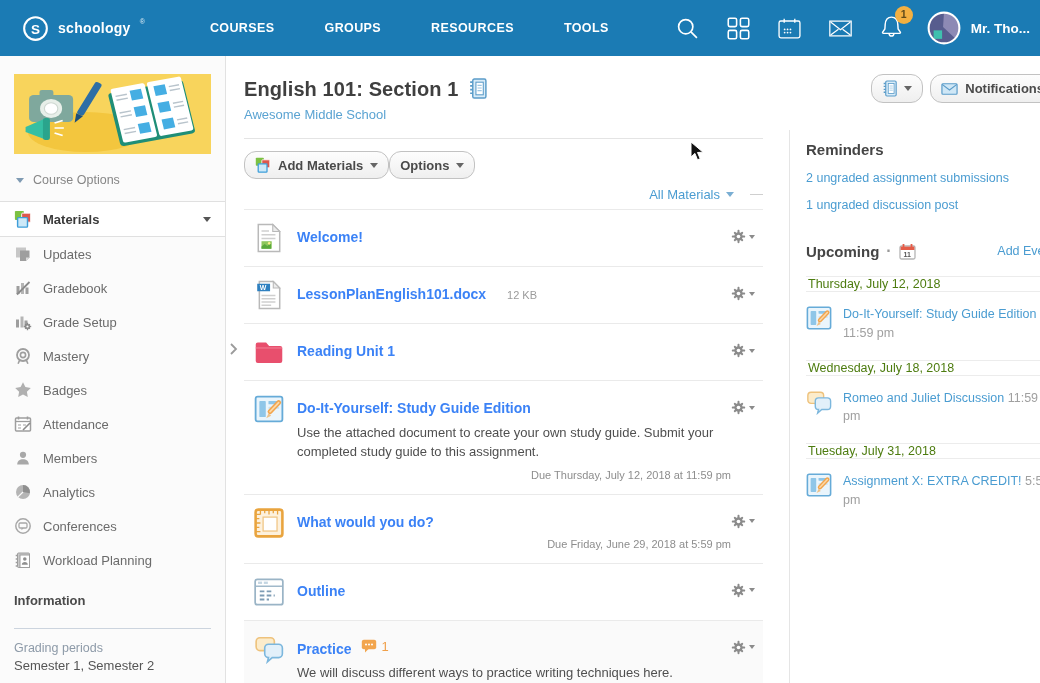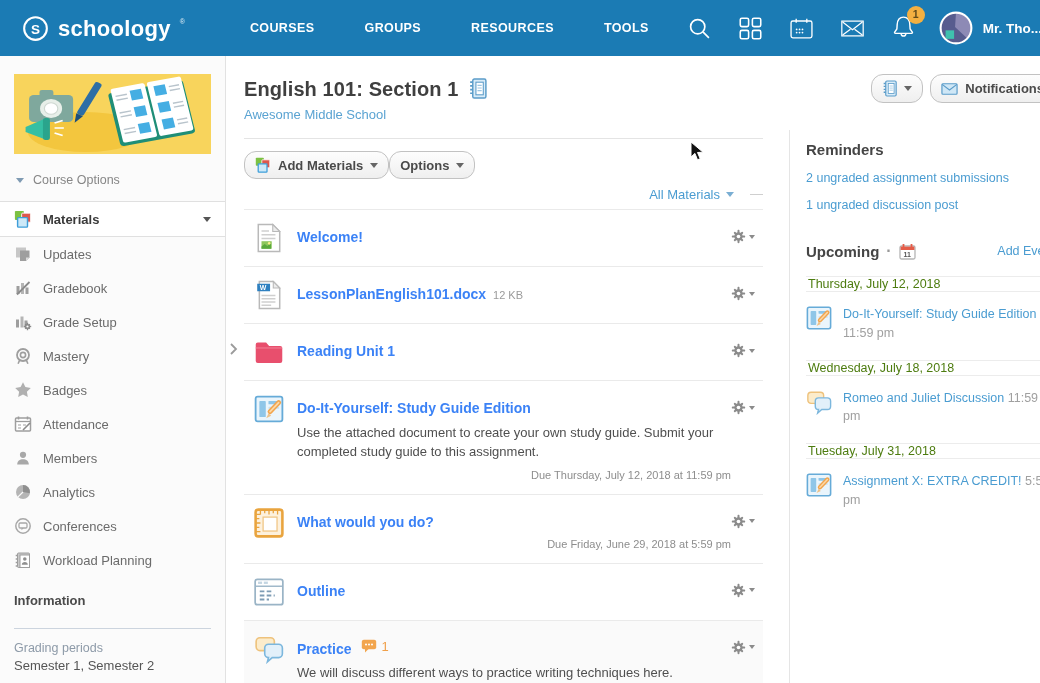--- a/index.html
+++ b/index.html
@@ -9,21 +9,21 @@
   .icn { display:inline-block; line-height:0; }
   .icn svg { display:block; }
   .caret { display:inline-block; width:0; height:0; border-left:4px solid transparent; border-right:4px solid transparent; border-top:5px solid #666; }
   .caret.blue { border-top-color:#7aaed3; }
   .caret.gray { border-top-color:#8b8b8b; }
 
   
   .navbar { height:56px; background:#1b7bb4; display:flex; align-items:center; padding:0 10px 0 22px; color:#fff; }
   .brand { display:flex; align-items:flex-start; gap:9px; cursor:pointer; }
   .brand-icn { width:27px; height:27px; margin-top:1px; }
-  .brand-text { font-size:22px; font-weight:bold; letter-spacing:.3px; line-height:29px;text-align:right; }
+  .brand-text { font-size:14px; font-weight:bold; letter-spacing:.3px; line-height:29px;text-align:right; }
   .brand-mark { font-size:7px; margin-top:4px; opacity:.85; }
   .nav-links { display:flex; margin-left:40px; }
   .nav-link { padding:0 25px; font-size:12.5px; font-weight:bold; letter-spacing:.4px; color:#fff; text-decoration:none; cursor:pointer; }
   .nav-right { margin-left:auto; display:flex; align-items:center; gap:0; }
   .nav-icn { width:23px; height:23px; margin:0 14px; cursor:pointer; }
   .bell-wrap { position:relative; margin:0 16px 0 14px; cursor:pointer; }
   .bell-wrap .nav-icn { margin:0; }
   .badge { position:absolute; top:-9px; right:-10px; min-width:18px; height:18px; border-radius:50%; background:#f3b041; color:#5f4a1a; font-size:10.5px; font-weight:bold; display:flex; align-items:center; justify-content:center; line-height:1; }
   .avatar { width:34px; height:34px; margin:0 10px 0 8px; cursor:pointer; }
   .user-name { font-size:13.5px; font-weight:bold; cursor:pointer; white-space:nowrap; }
@@ -60,21 +60,21 @@
   .filter-row { display:flex; justify-content:flex-end; align-items:center; margin-top:8px; }
   .filter-link { display:inline-flex; align-items:center; gap:6px; font-size:13px; color:#4a9cd1; text-decoration:none; cursor:pointer; }
   .filter-dash { width:13px; height:1px; background:#cfcfcf; margin-left:16px; }
   .materials-list { margin-top:7px; border-top:1px solid #eaeaea; }
   .m-row { display:flex; align-items:flex-start; padding:13px 4px 13px 8px; border-bottom:1px solid #eaeaea; position:relative; }
   .m-row.unpublished { background:#fafafa; }
   .m-expand { position:absolute; left:-14px; top:19px; width:8px; height:12px; cursor:pointer; }
   .m-icon { width:30px; height:30px; margin:0 13px 0 2px; flex:none; display:flex; align-items:center; justify-content:center; }
   .m-body { flex:1; min-width:0; padding-top:5px; }
   .m-title { font-size:14px; font-weight:bold; color:#3b82f6; text-decoration:none; cursor:pointer; }
-  .m-meta { font-size:11px; color:#9b9b9b; margin-left:7px; }
+  .m-meta { font-size:11px; color:#9b9b9b; margin-left:21px; }
   .m-comment { display:inline-flex; align-items:center; gap:4px; margin-left:10px; font-size:13px; color:#f0a04a; cursor:pointer; }
   .m-comment .icn { width:16px; height:14px; }
   .m-desc { font-size:13px; color:#4f4f4f; line-height:1.45; margin-top:7px; max-width:505px; }
   .m-due { font-size:11px; color:#8d8d8d; margin-top:7px;text-align:right; }
   .m-gear { margin-left:auto; display:inline-flex; align-items:center; gap:3px; padding:6px 4px 0 0; cursor:pointer; flex:none; }
   .m-gear .icn { width:15px; height:15px; }
   .m-gear .caret { border-top-width:4px; border-left-width:3.5px; border-right-width:3.5px; }
 
   
   .right { width:280px; flex:none; padding:18px 14px 0 17px; position:relative; overflow:hidden; }

